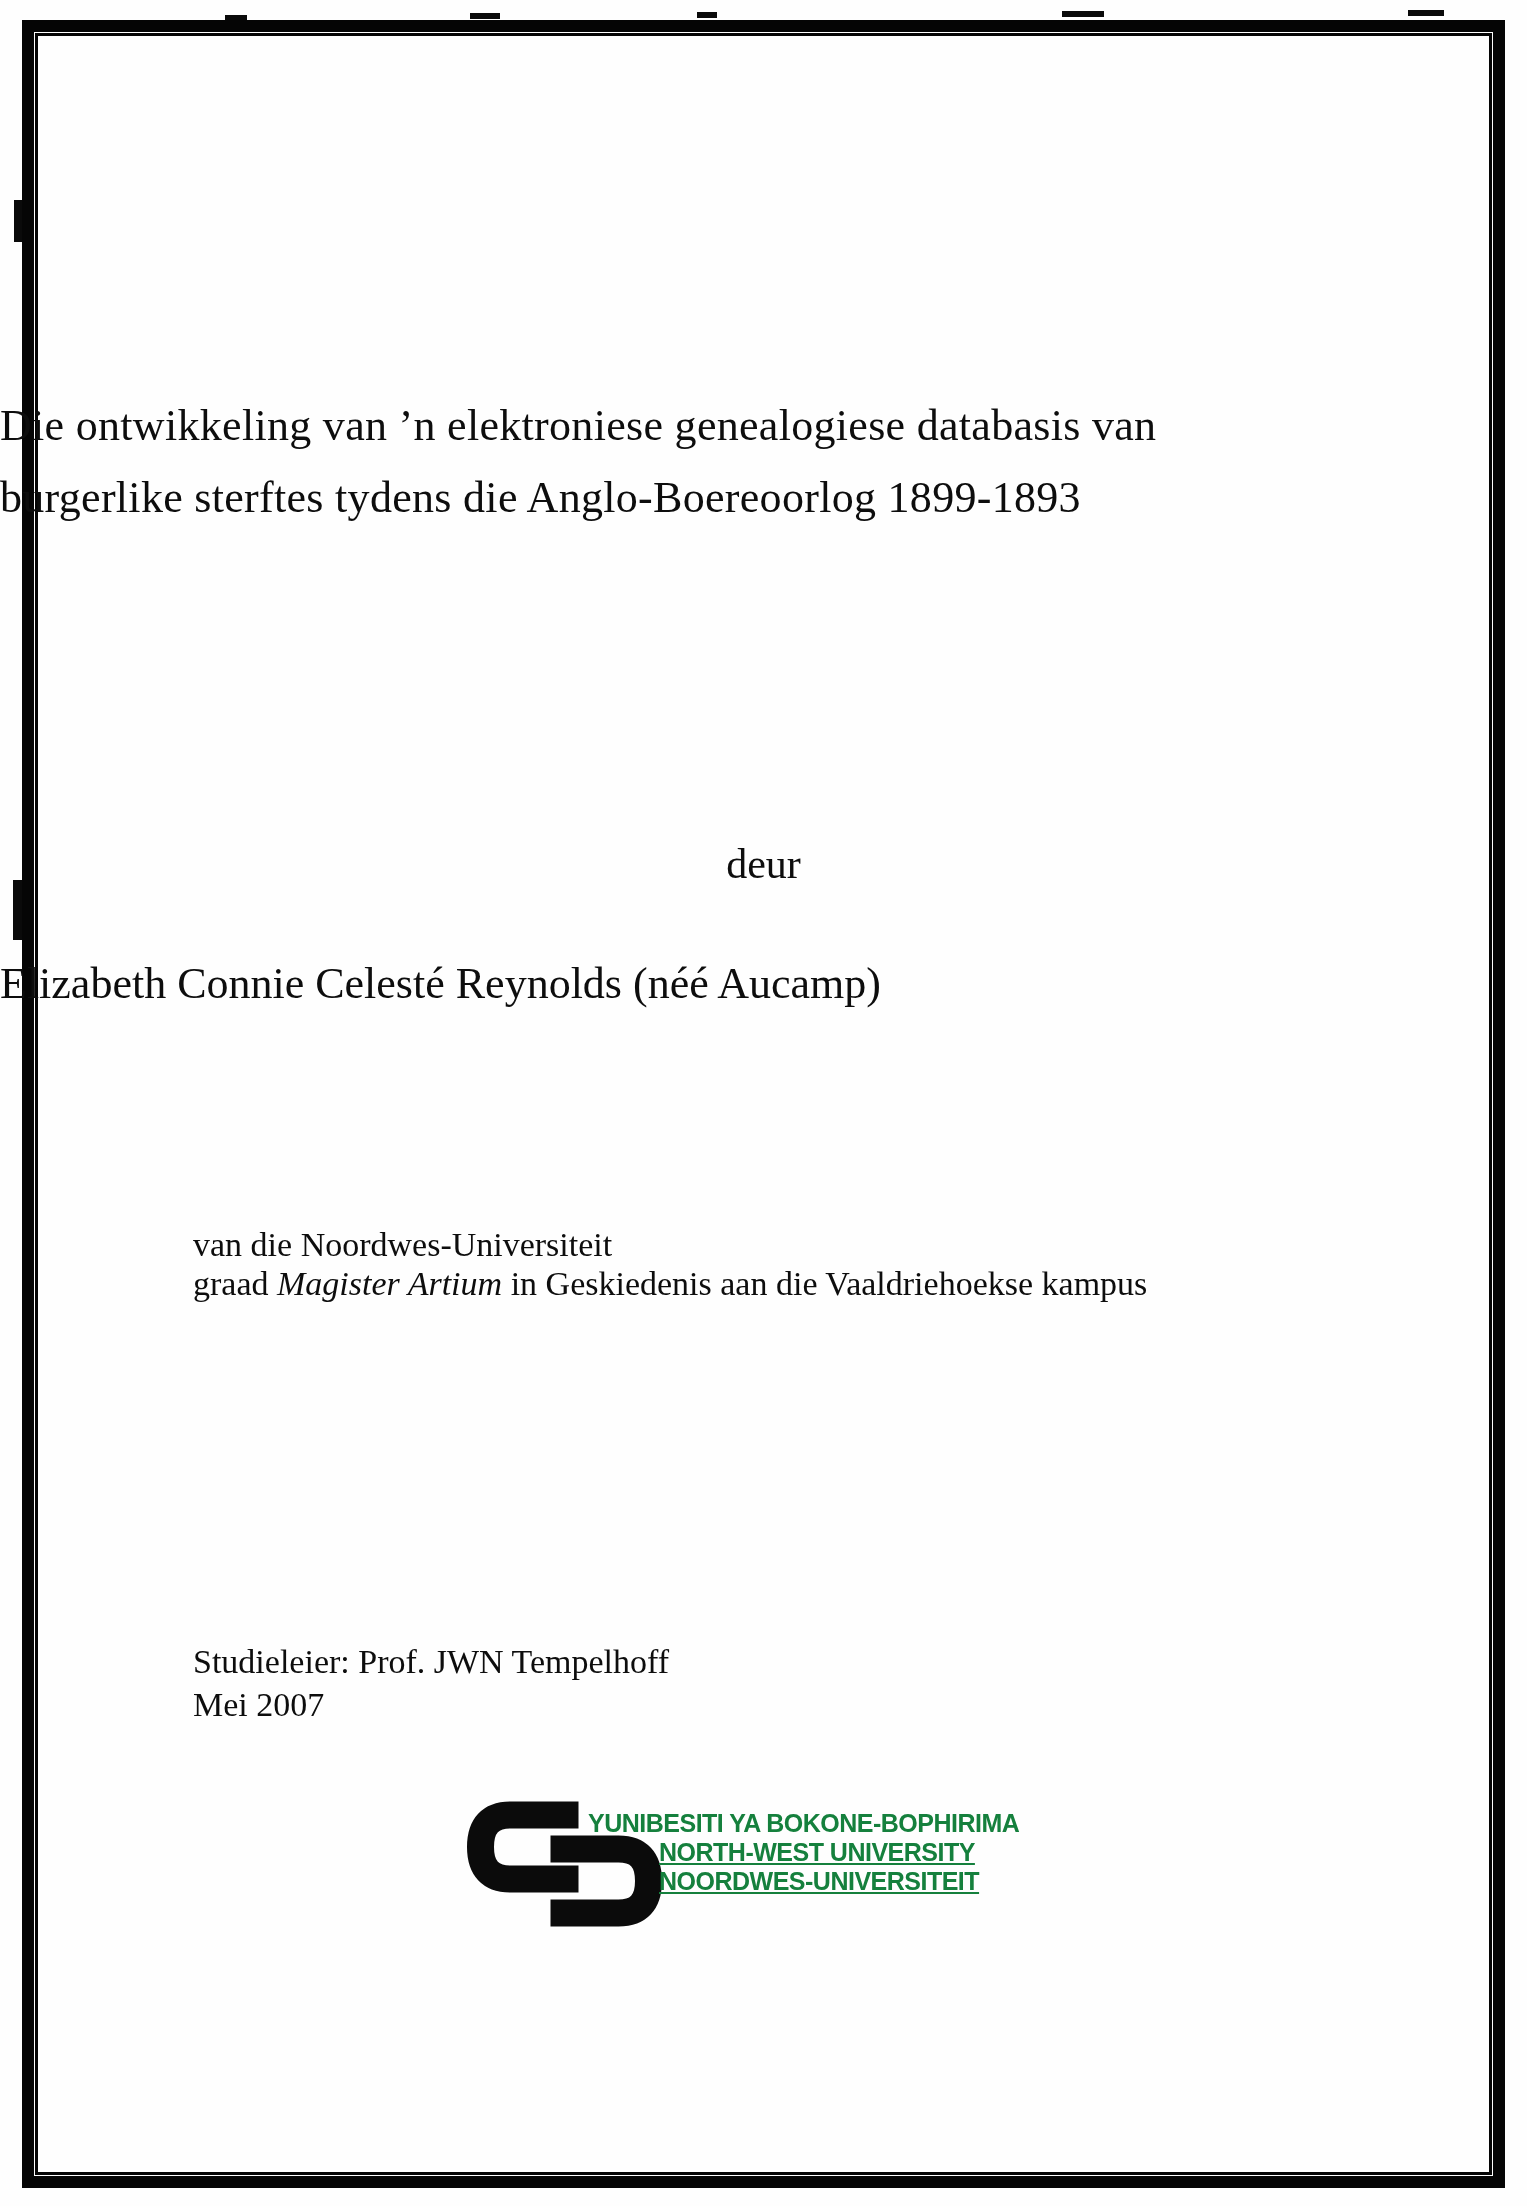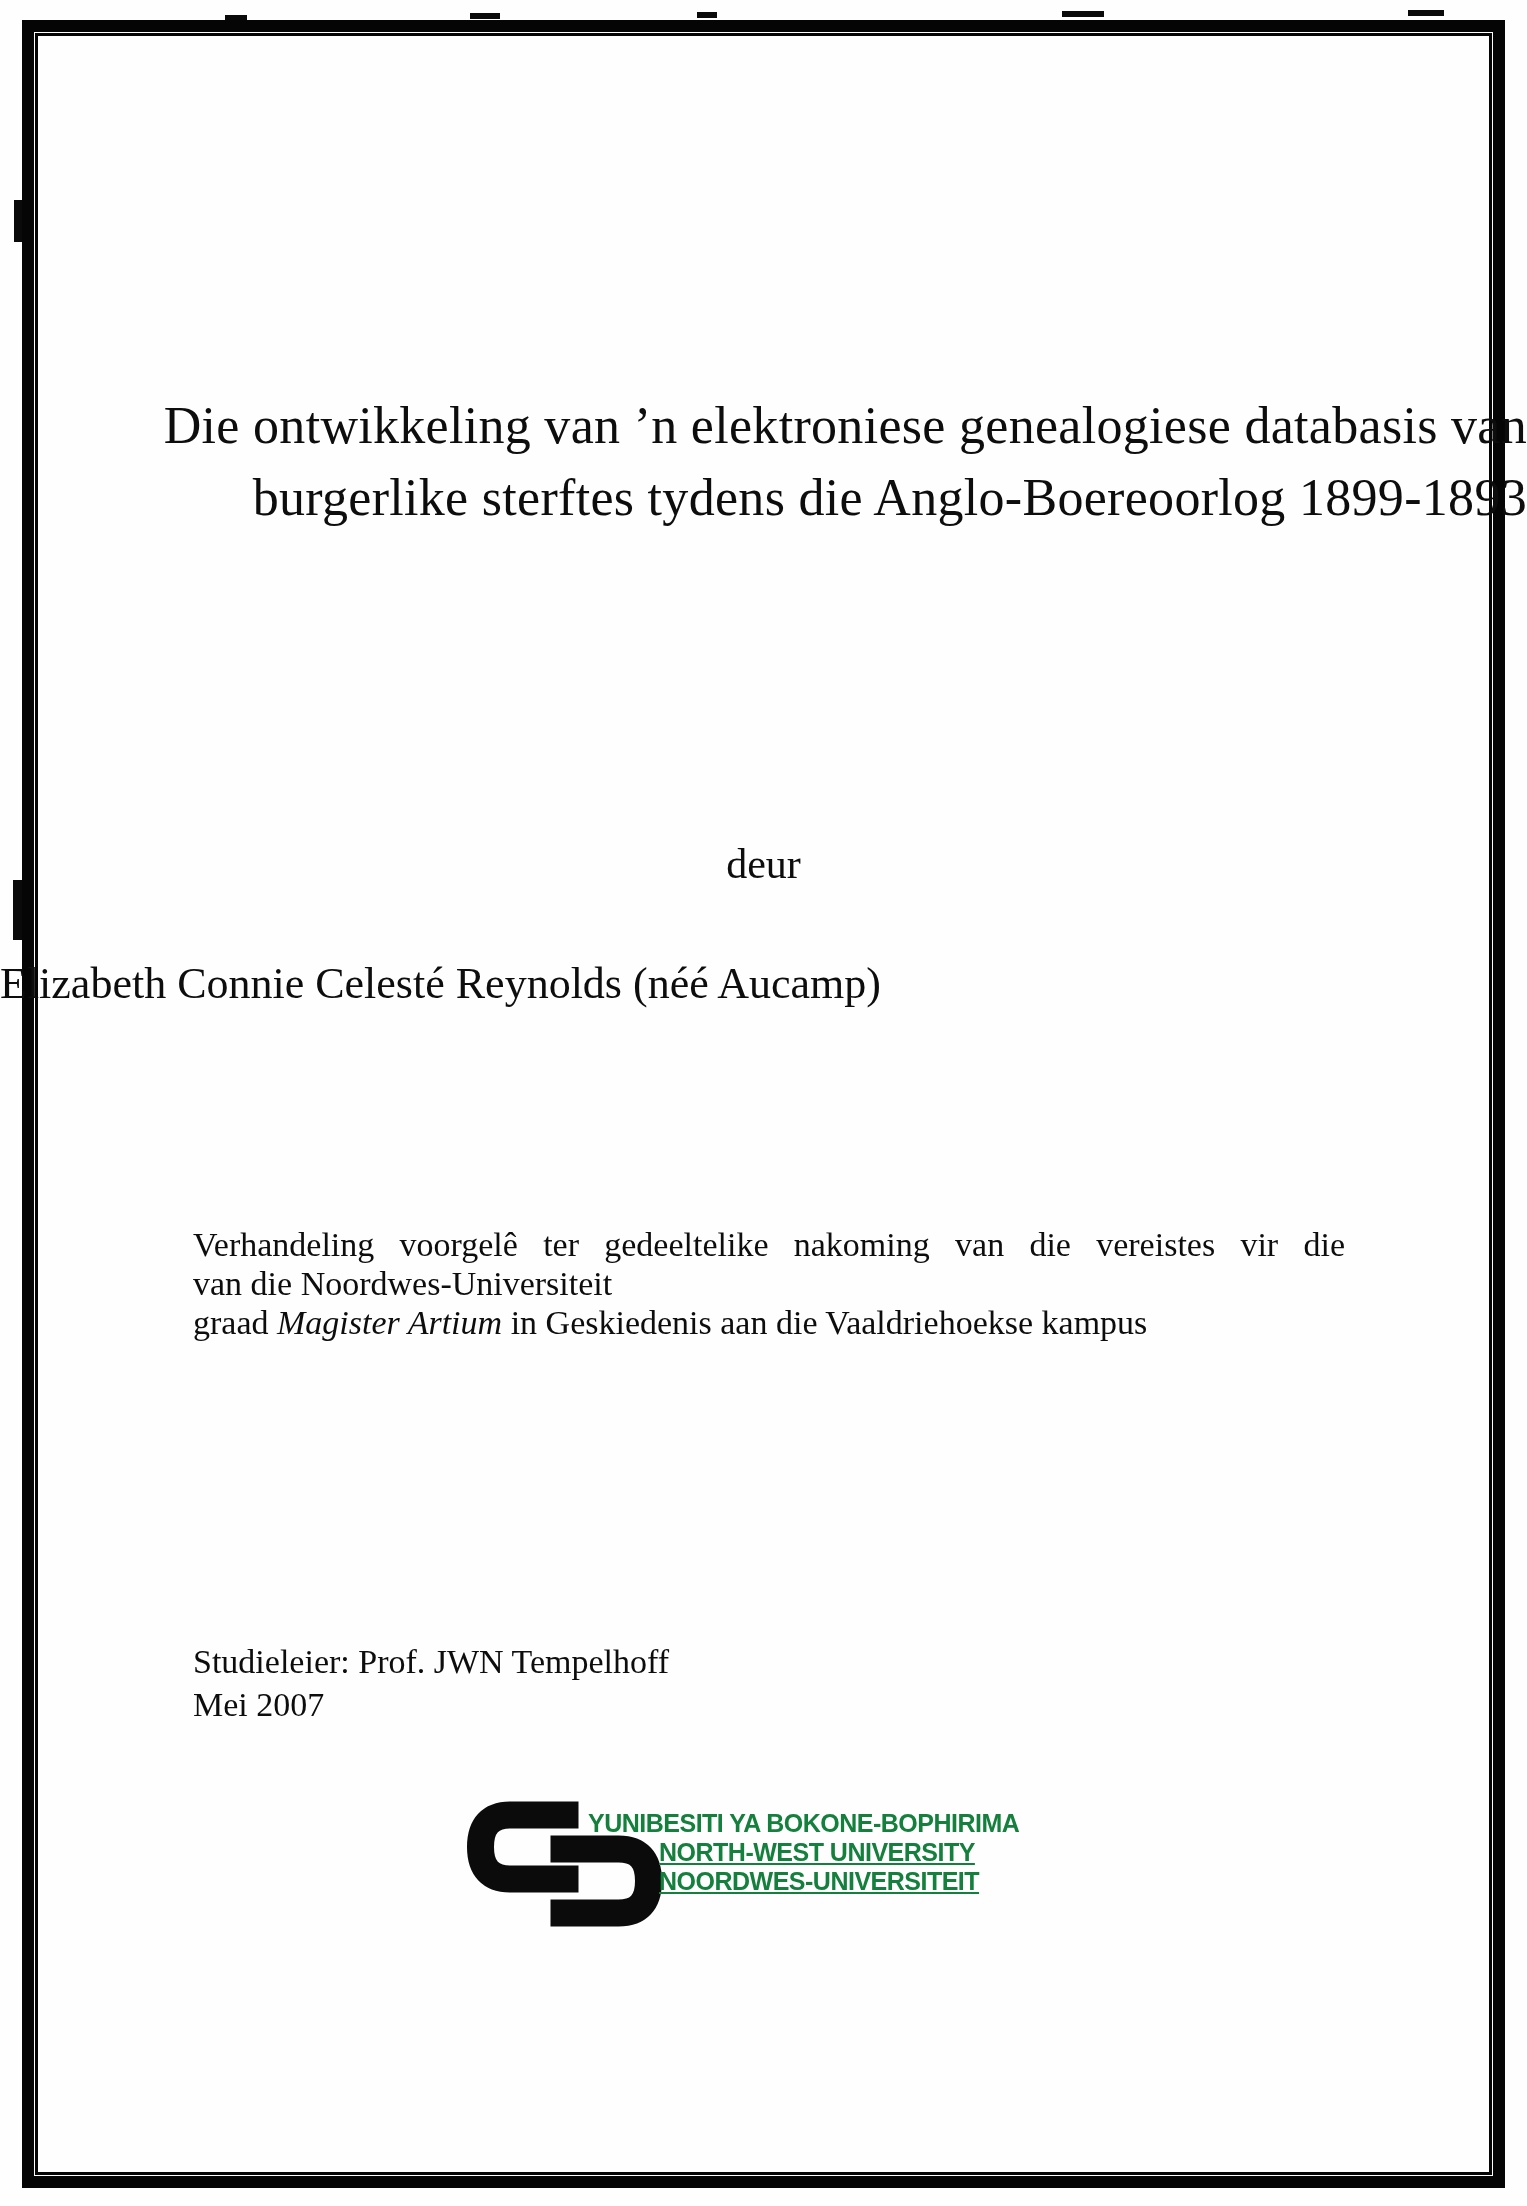--- a/index.html
+++ b/index.html
@@ -24,22 +24,22 @@
     position: absolute;
     inset: 1px;
     border: 3px solid #050505;
   }
   
   .tick { position: absolute; background: #0a0a0a; }
   
   .title-block {
     position: absolute;
     left: 0; right: 0; top: 390px;
-    text-align: right;
-    font-size: 52px;
+    text-align: left;
+    font-size: 44px;
     line-height: 72px;
     letter-spacing: 0.3px;
   }
   .byline {
     position: absolute;
     left: 0; right: 0; top: 798px;
     text-align: center;
     font-size: 42px;
     line-height: 50px;
     margin-top: 41px;
@@ -108,21 +108,20 @@
   <div class="title-block">
     <div>Die ontwikkeling van ’n elektroniese genealogiese databasis van</div>
     <div>burgerlike sterftes tydens die Anglo-Boereoorlog 1899-1893</div>
   </div>
 
   <div class="byline">deur</div>
 
   <div class="author">Elizabeth Connie Celesté Reynolds (néé Aucamp)</div>
 
   <div class="statement">
-    <div class="justified">Verhandeling voorgelê ter gedeeltelike nakoming van die vereistes vir die</div>
     <div>van die Noordwes-Universiteit</div>
     <div><span>graad </span><i>Magister Artium</i><span> in Geskiedenis aan die Vaaldriehoekse kampus</span></div>
   </div>
 
   <div class="supervisor">
     <div>Studieleier: Prof. JWN Tempelhoff</div>
     <div>Mei 2007</div>
   </div>
 
   <div class="logo">

